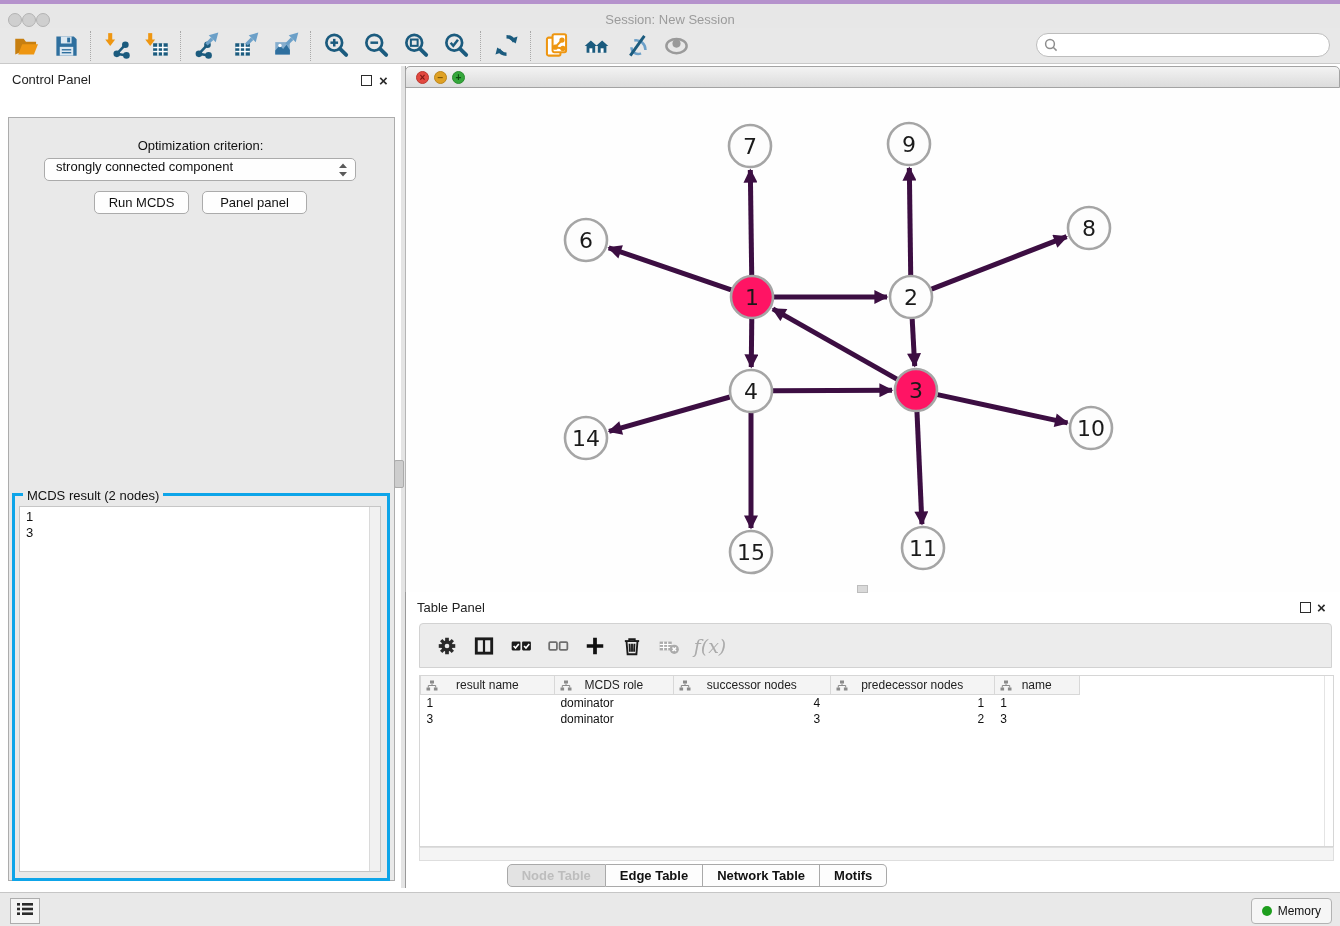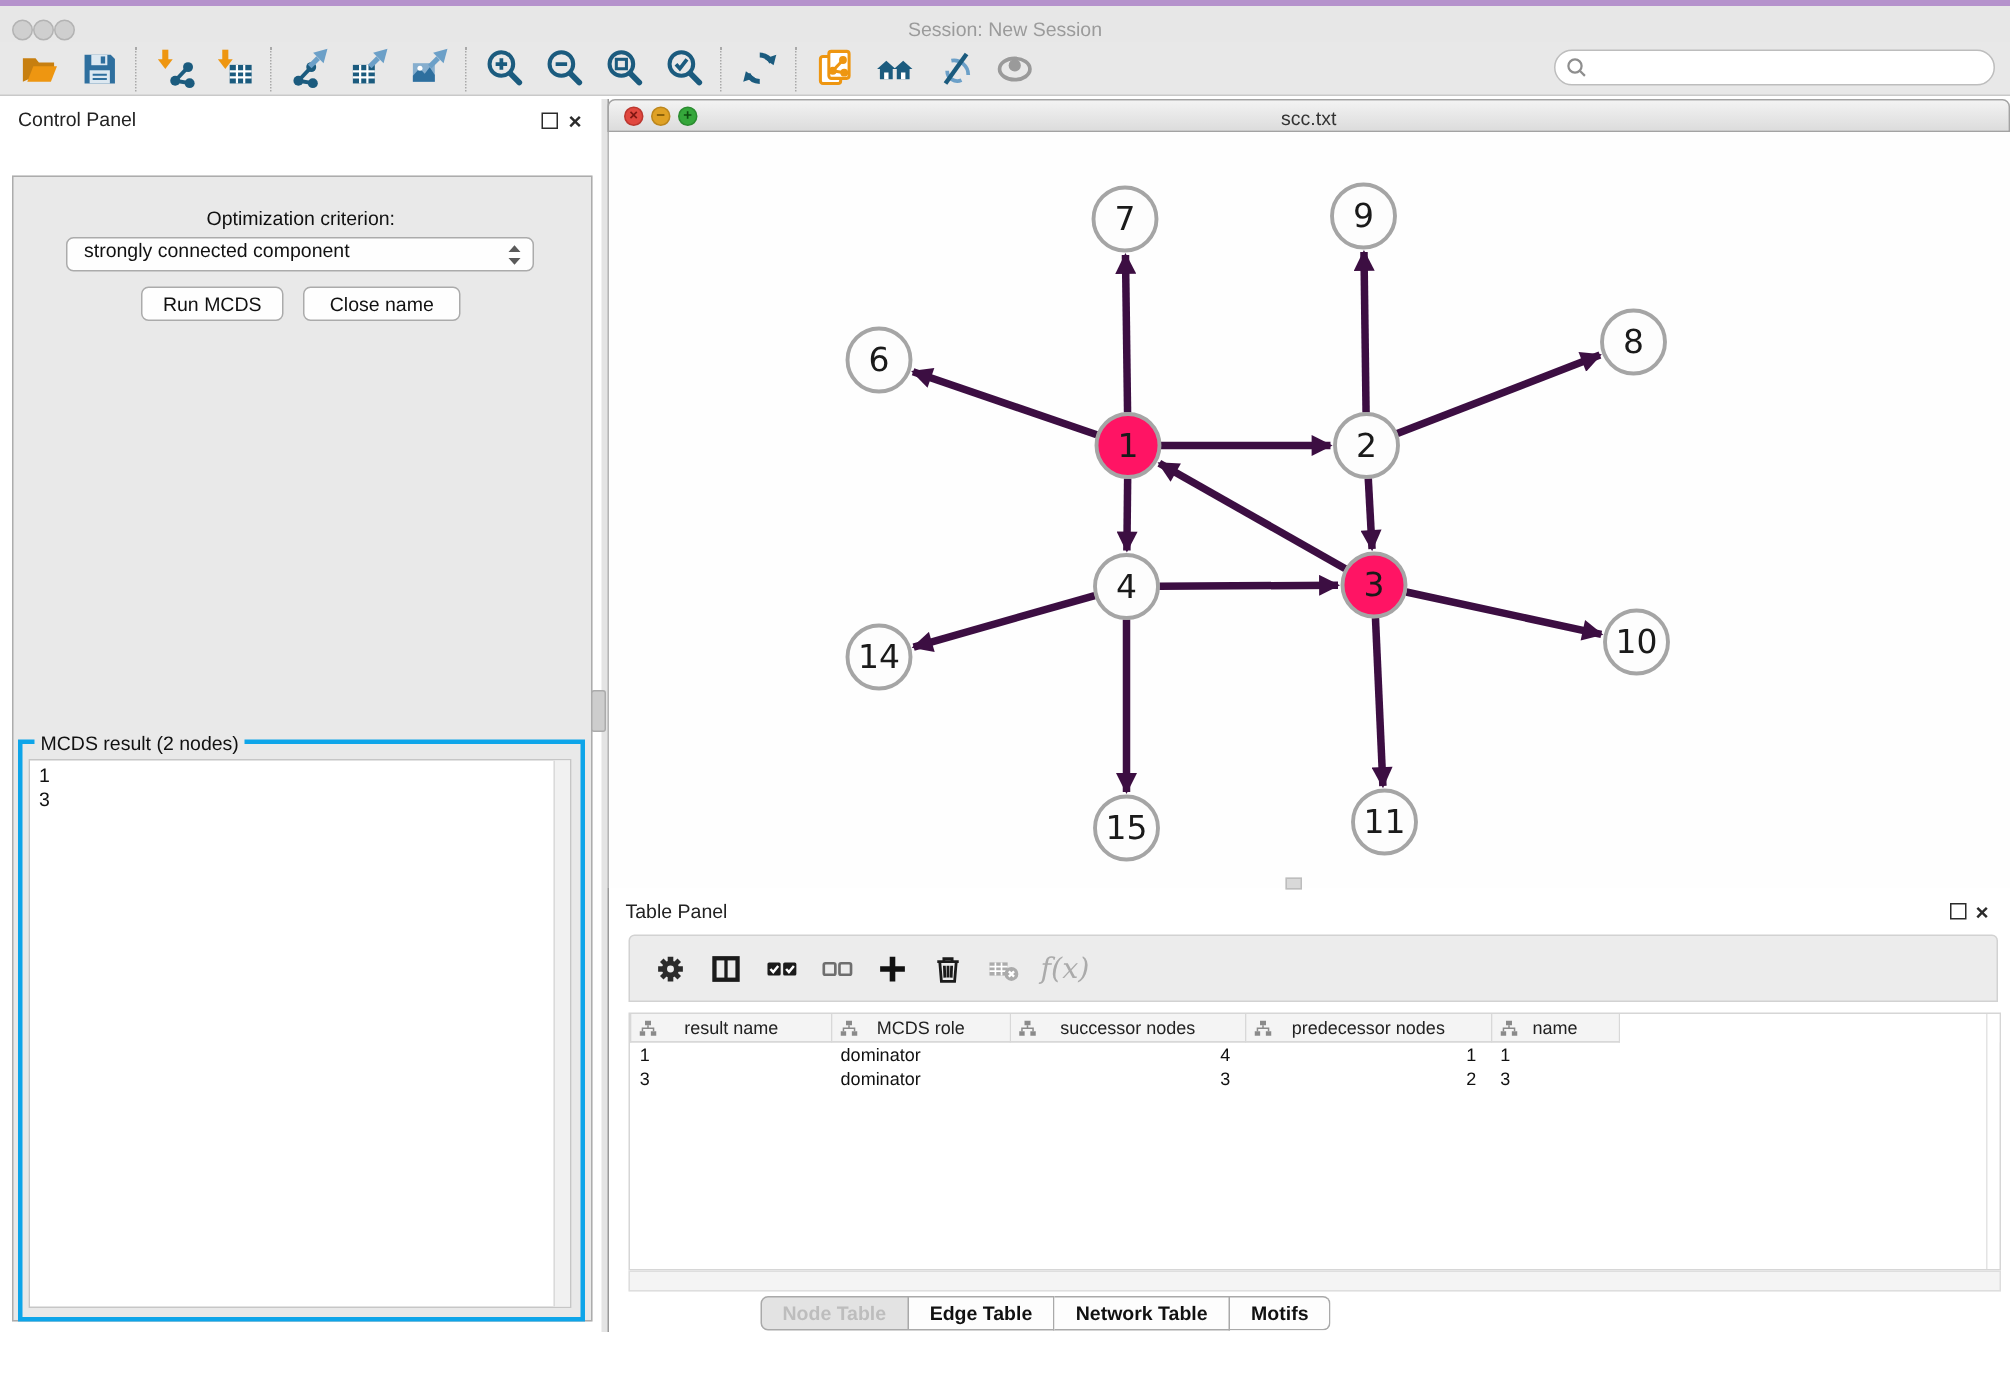--- a/index.html
+++ b/index.html
@@ -288,41 +288,40 @@
     <span class="stepper">
       <svg width="12" height="16" viewBox="0 0 12 16">
           <path d="M2 6 L6 1.5 L10 6 Z M2 10 L6 14.5 L10 10 Z" fill="#5A5A5A"></path>
         </svg>
     </span>
   </div>
   <div class="abs btn" style="left:94px;top:191px;width:95px">
     <span>Run MCDS</span>
   </div>
   <div class="abs btn" style="left:202px;top:191px;width:105px">
-    <span>Close name</span>
+    <span>Panel panel</span>
   </div>
 
   <div class="abs fieldset">
     <span class="fieldset-legend">MCDS result (2 nodes)</span>
     <div class="result-area" id="result-area">
       <div class="result-scroll"></div>
     <div>1</div>
         <div>3</div>
       </div>
   </div>
 
   <div class="abs v-split"></div>
   <div class="abs split-thumb"></div>
 
   <div class="abs net-win">
     <div class="net-titlebar">
       <span class="mac-dot" style="left:10px;background:#E1483F;border:1px solid #BC372F;color:#7E1712;">×</span>
       <span class="mac-dot" style="left:28px;background:#DFA124;border:1px solid #BC861C;color:#7B5505;">−</span>
       <span class="mac-dot" style="left:46px;background:#35A73B;border:1px solid #2B8C30;color:#0E4D11;">+</span>
-      <div class="net-title">scc.txt</div>
     </div>
     <div class="net-canvas">
       <svg id="graph-svg" width="933" height="503">
           <defs>
             <marker id="arr" viewBox="0 0 10 10" refX="9" refY="5" markerWidth="3.2" markerHeight="2.8" orient="auto">
               <path d="M0 0 L10 5 L0 10 Z" fill="#3C0E42"></path>
             </marker>
           </defs>
           <line x1="345.7086348276299" y1="187.0019294860588" x2="344.3178529153128" y2="81.99789510611768" stroke="#3C0E42" stroke-width="5" marker-end="url(#arr)"></line>
           <line x1="325.1924875913935" y1="201.85525176330984" x2="202.6991044457525" y2="159.79427080366202" stroke="#3C0E42" stroke-width="5" marker-end="url(#arr)"></line>
@@ -526,14 +525,34 @@
 
   <div class="abs tp-tabs">
     <div class="inner" id="tp-tabs" style="margin-left:54px">
         <div class="btab active">Node Table</div>
         <div class="btab">Edge Table</div>
         <div class="btab">Network Table</div>
         <div class="btab">Motifs</div>
       </div>
   </div>
 
+  <div class="abs statusbar">
+    <div class="list-btn">
+      <span>
+        <svg width="20" height="20" viewBox="0 0 20 20">
+            <g fill="#2B2B2B">
+              <rect x="2" y="4" width="3" height="2.6"></rect>
+              <rect x="7" y="4" width="11" height="2.6"></rect>
+              <rect x="2" y="8.7" width="3" height="2.6"></rect>
+              <rect x="7" y="8.7" width="11" height="2.6"></rect>
+              <rect x="2" y="13.4" width="3" height="2.6"></rect>
+              <rect x="7" y="13.4" width="11" height="2.6"></rect>
+            </g>
+          </svg>
+      </span>
+    </div>
+    <div class="mem-btn">
+      <span class="mem-dot"></span>
+      <span>Memory</span>
+    </div>
+  </div>
 
 </div>
 
 </body></html>

